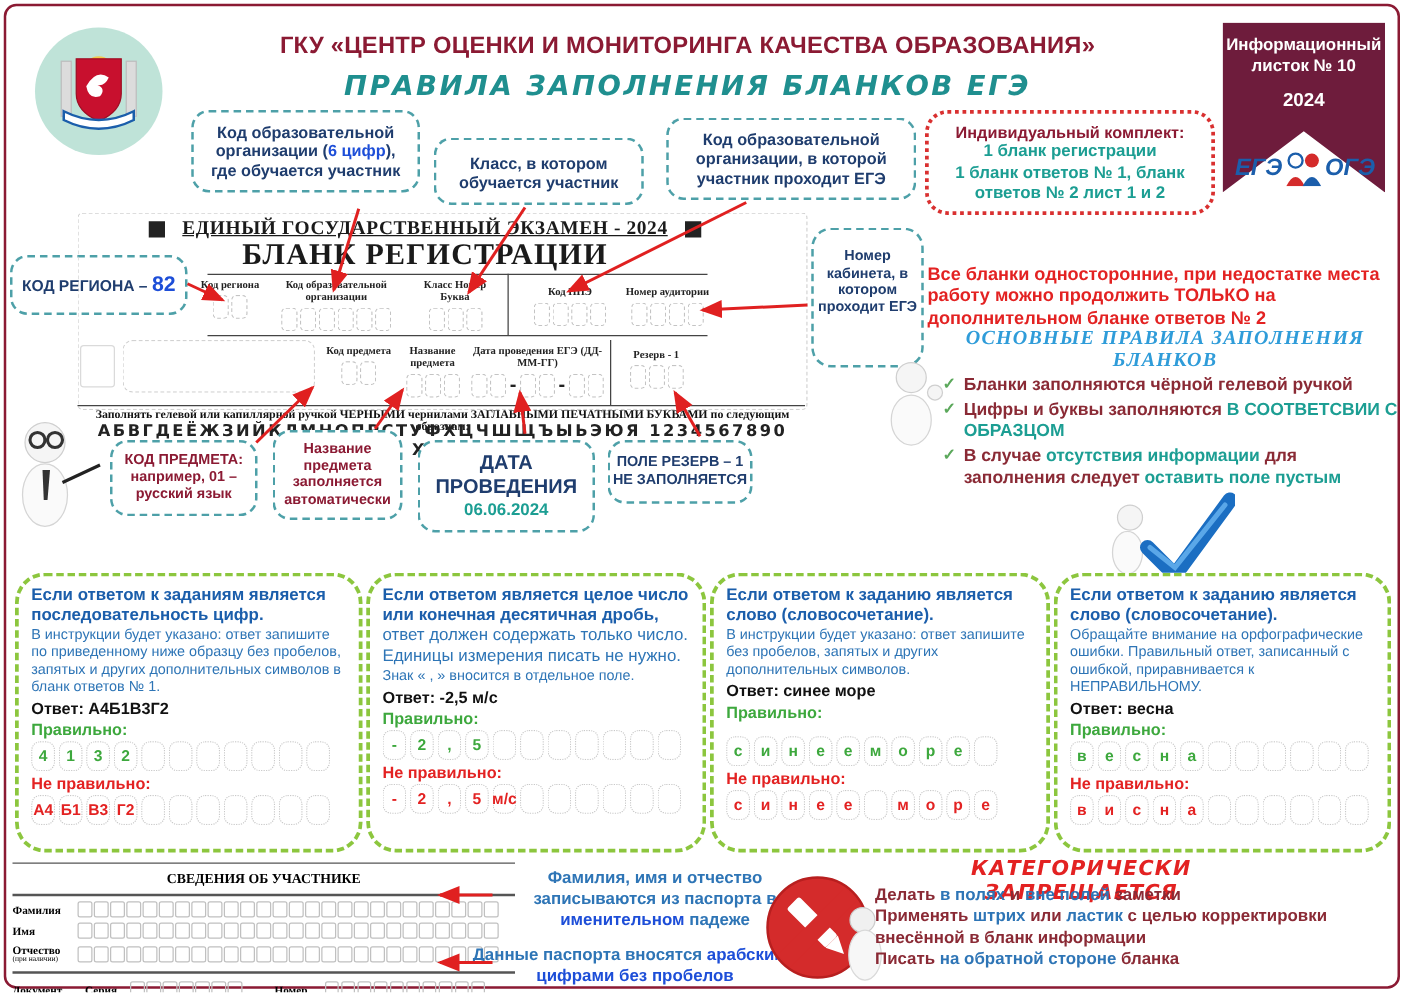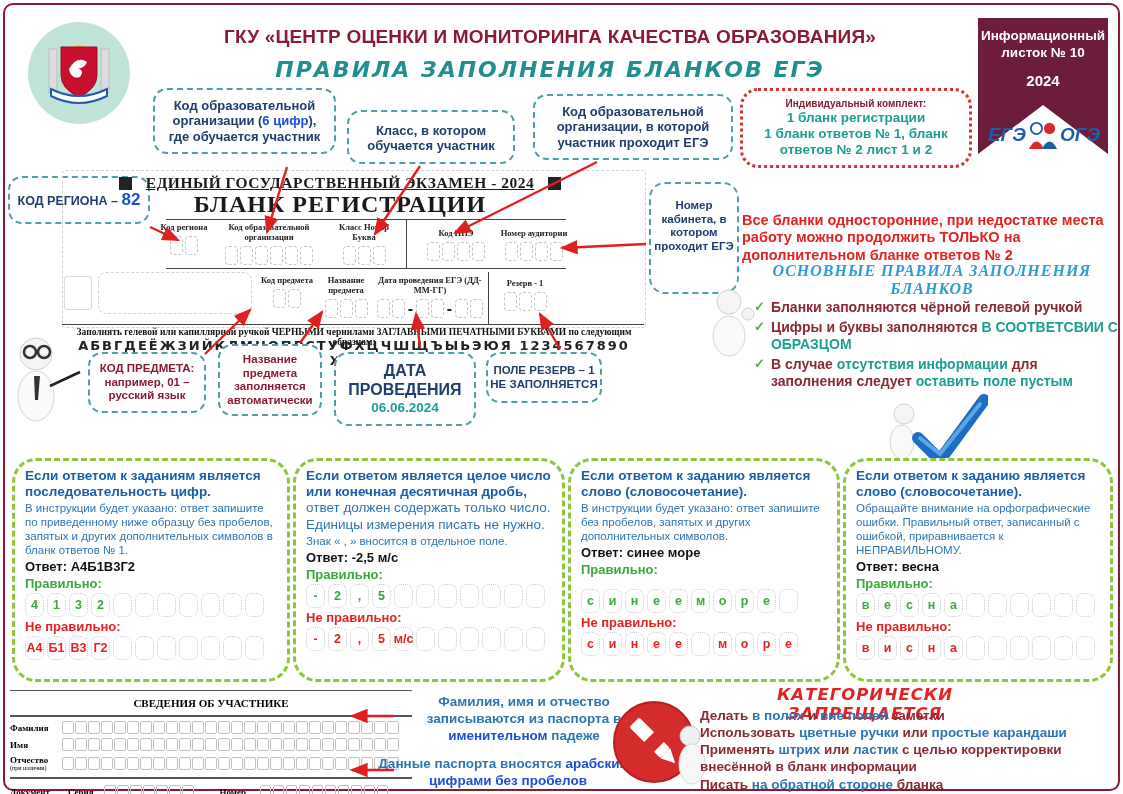--- a/index.html
+++ b/index.html
@@ -16,23 +16,23 @@
   .ribbon .l{font-size:13.5px;line-height:1.25;}
   .ribbon .year{margin-top:10px;font-size:15px;}
   .logo{left:980px;top:121px;width:128px;display:flex;align-items:center;justify-content:center;gap:1px;font-weight:bold;font-style:italic;color:#1B5EAB;font-size:19px;z-index:6;}
 
   
   .callout{border:2px dashed #4DA0A8;border-radius:14px;background:#fff;color:#1F3D6E;font-weight:bold;text-align:center;box-sizing:border-box;padding:8px 6px;font-size:13px;line-height:1.18;}
   #c-org-study{left:153px;top:88px;width:183px;}
   #c-class{left:347px;top:110px;width:168px;padding-top:11px;}
   #c-org-exam{left:533px;top:94px;width:200px;}
   #c-kit{left:740px;top:88px;width:232px;border:3px dotted #D93030;border-radius:18px;padding:7px 3px;}
-  #c-kit .t{color:#8B1A33;font-size:10px;text-align:center;}
+  #c-kit .t{color:#8B1A33;font-size:13px;text-align:center;}
   #c-kit .b{color:#1C9E93;font-size:13.5px;line-height:1.2;}
-  #c-region{left:8px;top:176px;width:142px;padding:12px 2px;font-size:12.5px;}
+  #c-region{left:8px;top:204px;width:142px;padding:12px 2px;font-size:12.5px;}
   #c-room{left:649px;top:182px;width:90px;height:112px;font-size:11.5px;padding:15px 3px;border-radius:16px;}
   #c-subj-code{left:88px;top:352px;width:118px;font-size:11.5px;color:#8B1A33;}
   #c-subj-name{left:218px;top:344px;width:104px;font-size:11.5px;color:#8B1A33;padding:7px 2px;}
   #c-date{left:334px;top:352px;width:142px;}
   #c-date .t{color:#1F3D6E;font-size:16px;}
   #c-date .v{color:#1C9E93;font-size:13.5px;}
   #c-reserve{left:486px;top:352px;width:116px;font-size:11.5px;color:#1F3D6E;padding:10px 2px;}
 
   
   .formbox{left:62px;top:170px;width:582px;height:156px;border:1.5px dashed #d2d2d2;border-radius:4px;}
@@ -565,21 +565,20 @@
     </g>
     <rect x="8" y="37" width="76" height="14" fill="#D42B2B" transform="rotate(-45 46 44)"></rect>
     <circle cx="46" cy="44" r="40" fill="none" stroke="#B81F1F" stroke-width="2"></circle>
     <circle cx="82" cy="38" r="10" fill="#f0f0f0" stroke="#cccccc"></circle>
     <ellipse cx="84" cy="66" rx="13" ry="20" fill="#f7f7f7" stroke="#d9d9d9"></ellipse>
   </svg>
 
   <div class="abs ptitle2">КАТЕГОРИЧЕСКИ ЗАПРЕЩАЕТСЯ</div>
   <div class="abs plist">
     <div><span class="maroon">Делать </span><span class="blue">в полях </span><span class="maroon">и </span><span class="blue">вне полей </span><span class="maroon">заметки</span></div>
-    <div><span class="maroon">Использовать </span><span class="blue">цветные  ручки </span><span class="maroon">или </span><span class="blue">простые  карандаши</span></div>
     <div><span class="maroon">Применять  </span><span class="blue">штрих </span><span class="maroon">или </span><span class="blue">ластик </span><span class="maroon">с целью корректировки внесённой  в  бланк информации</span></div>
     <div><span class="maroon">Писать </span><span class="blue">на обратной  стороне </span><span class="maroon">бланка</span></div>
   </div>
 
   <svg class="abs arrows" width="1123" height="794">
     <defs>
       <marker id="ah" markerWidth="9" markerHeight="8" refX="6.5" refY="3" orient="auto">
         <path d="M0,0 L7.5,3 L0,6 Z" fill="#E02020"></path>
       </marker>
     </defs>

